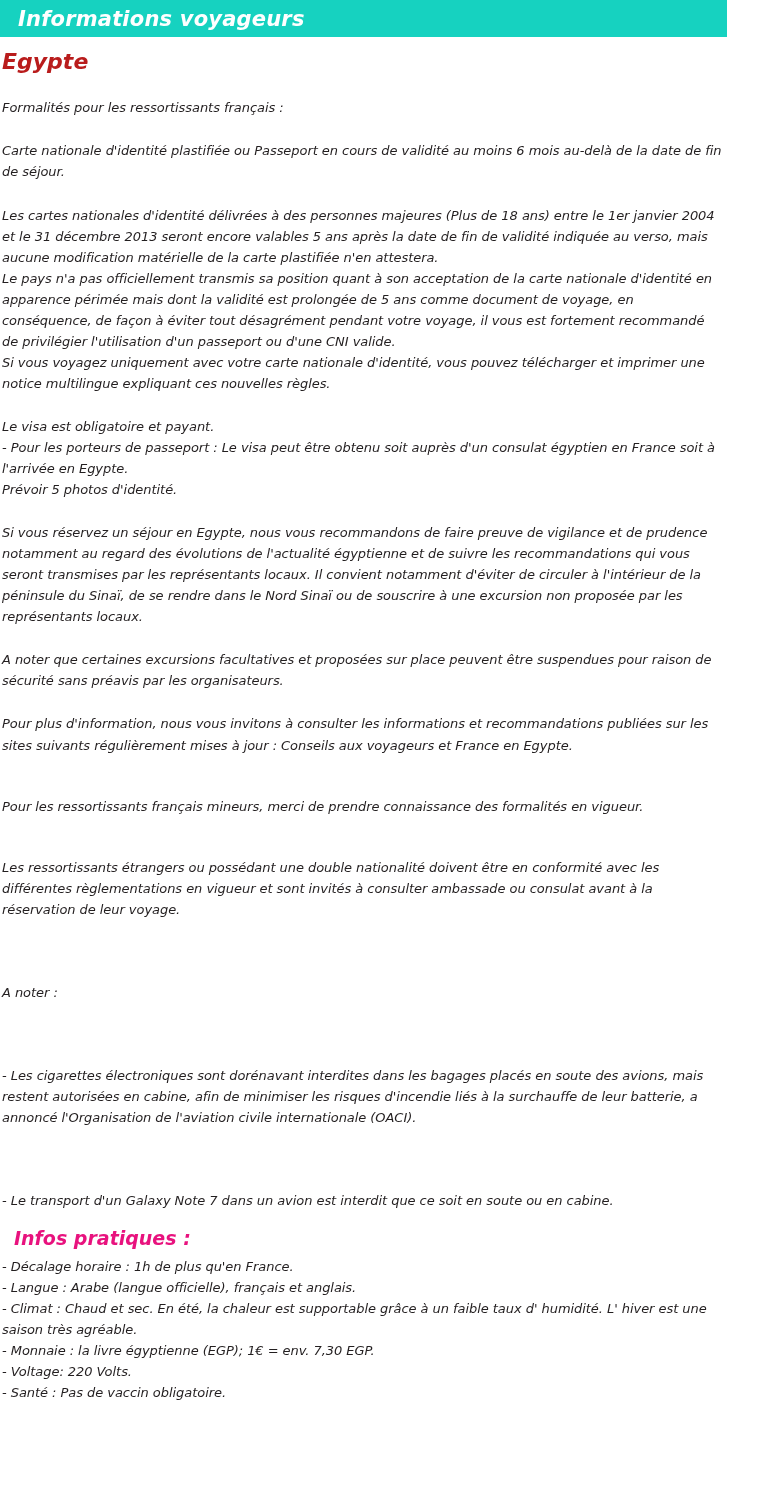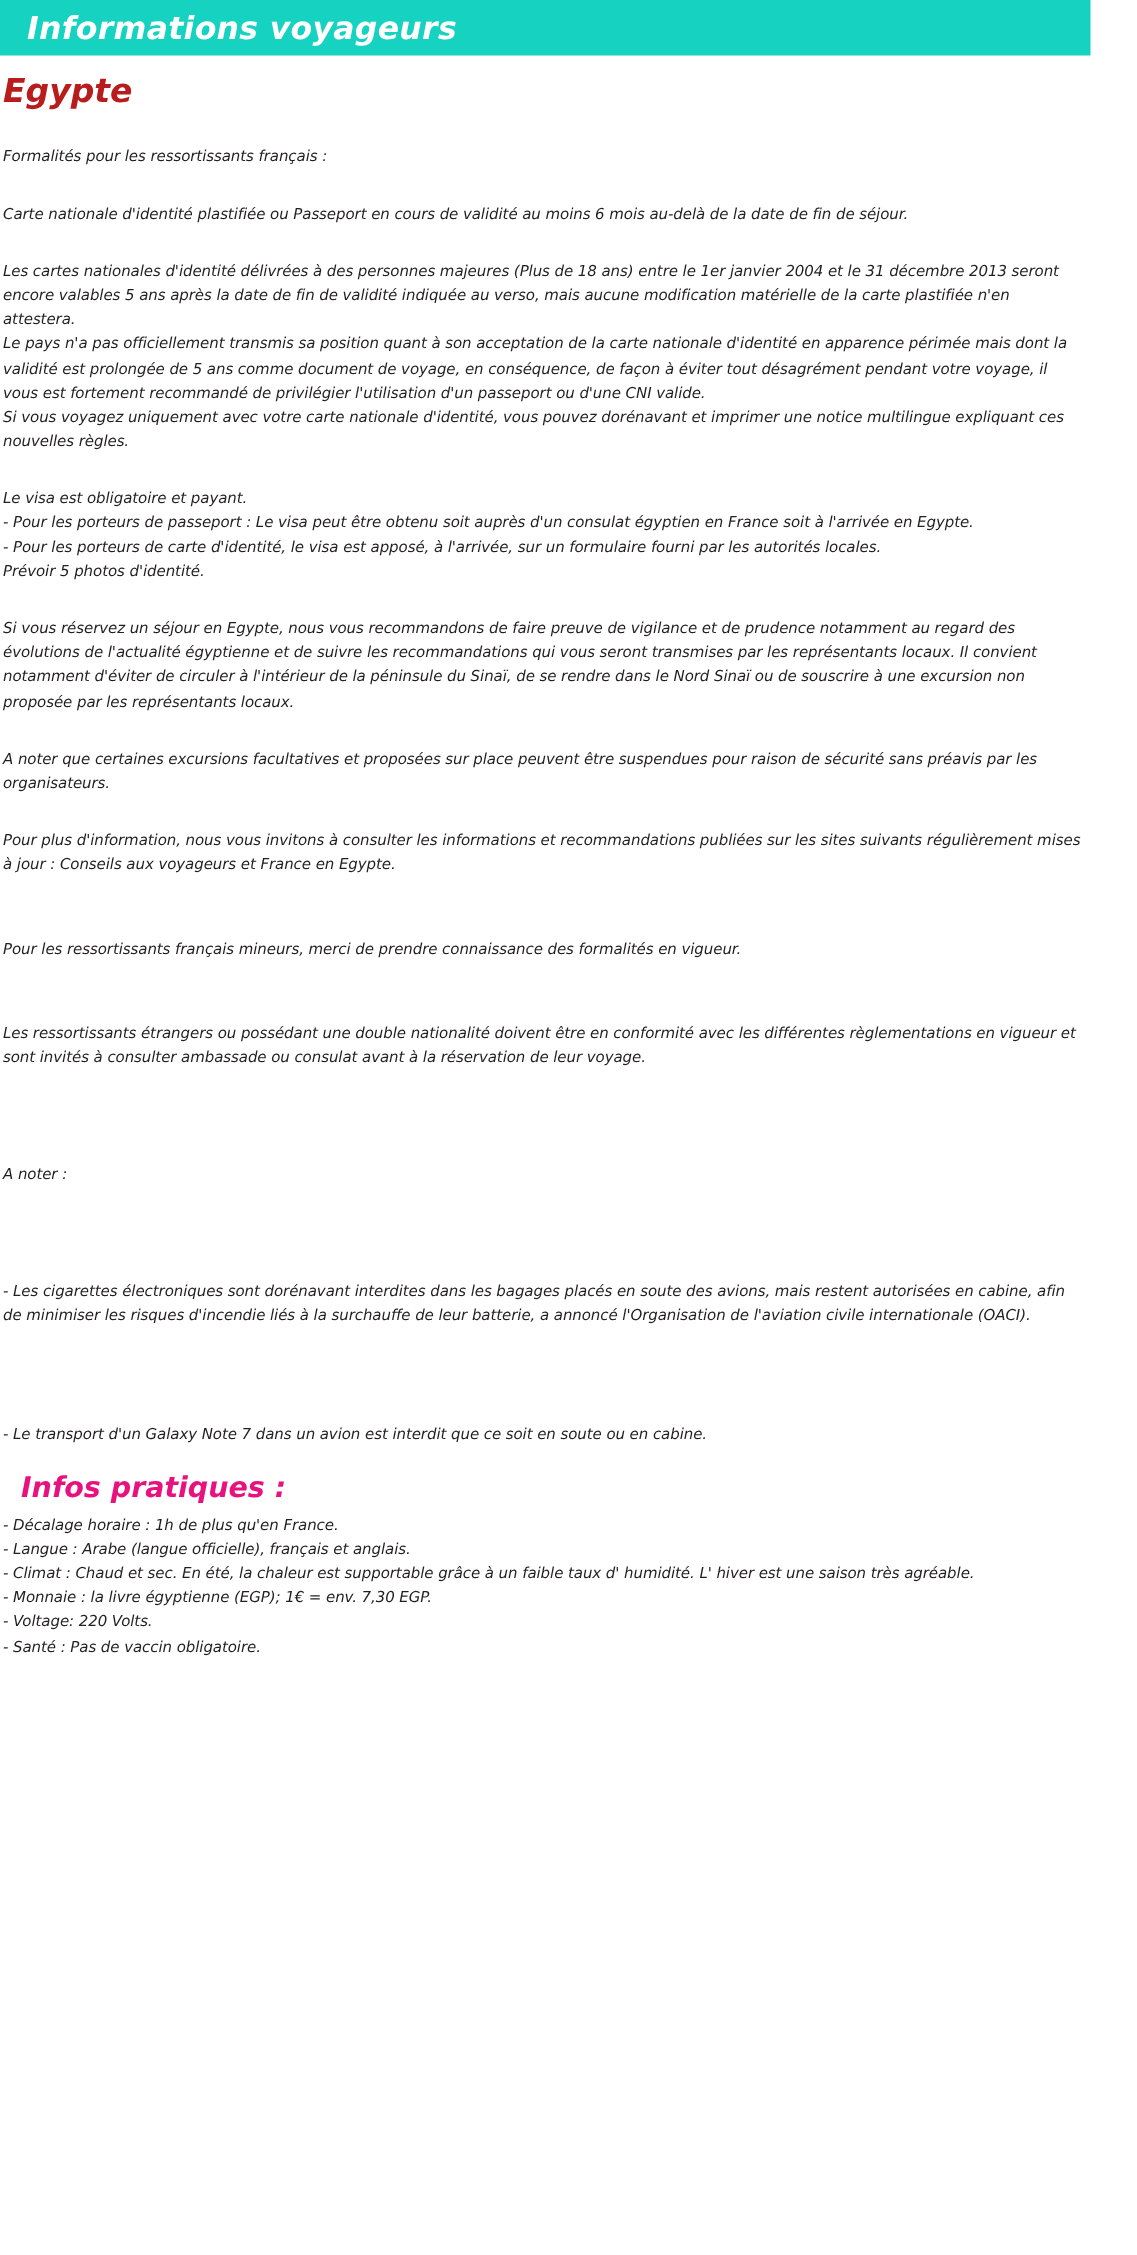--- a/index.html
+++ b/index.html
@@ -50,21 +50,21 @@
     font-family: "DejaVu Sans", "Liberation Sans", sans-serif;
     font-style: italic;
     font-weight: bold;
     font-size: 19px;
     margin: 16px 0 6px 12px;
     line-height: 1.2;
   }
   p.para {
     font-family: "DejaVu Sans", "Liberation Sans", sans-serif;
     font-style: italic;
-    font-size: 10px;
+    font-size: 13px;
     line-height: 1.62;
     color: #231f20;
     margin: 0;
     letter-spacing: -0.05px;
   }
   .gap-md { height: 22px; }
   .gap-lg { height: 40px; }
 </style>
 </head>
 <body>
@@ -81,26 +81,25 @@
 
     <div class="gap-md"></div>
     <p class="para">Formalités pour les ressortissants français :</p>
 
     <div class="gap-md"></div>
     <p class="para">Carte nationale d'identité plastifiée ou Passeport en cours de validité au moins 6 mois au-delà de la date de fin de séjour.</p>
 
     <div class="gap-md"></div>
     <p class="para">Les cartes nationales d'identité délivrées à des personnes majeures (Plus de 18 ans) entre le 1er janvier 2004 et le 31 décembre 2013 seront encore valables 5 ans après la date de fin de validité indiquée au verso, mais aucune modification matérielle de la carte plastifiée n'en attestera.</p>
     <p class="para">Le pays n'a pas officiellement transmis sa position quant à son acceptation de la carte nationale d'identité en apparence périmée mais dont la validité est prolongée de 5 ans comme document de voyage, en conséquence, de façon à éviter tout désagrément pendant votre voyage, il vous est fortement recommandé de privilégier l'utilisation d'un passeport ou d'une CNI valide.</p>
-    <p class="para">Si vous voyagez uniquement avec votre carte nationale d'identité, vous pouvez dorénavant et imprimer une notice multilingue expliquant ces nouvelles règles.</p>
+    <p class="para">Si vous voyagez uniquement avec votre carte nationale d'identité, vous pouvez télécharger et imprimer une notice multilingue expliquant ces nouvelles règles.</p>
 
     <div class="gap-md"></div>
     <p class="para">Le visa est obligatoire et payant.</p>
     <p class="para">- Pour les porteurs de passeport : Le visa peut être obtenu soit auprès d'un consulat égyptien en France soit à l'arrivée en Egypte.</p>
-    <p class="para">- Pour les porteurs de carte d'identité, le visa est apposé, à l'arrivée, sur un formulaire fourni par les autorités locales.</p>
     <p class="para">Prévoir 5 photos d'identité.</p>
 
     <div class="gap-md"></div>
     <p class="para">Si vous réservez un séjour en Egypte, nous vous recommandons de faire preuve de vigilance et de prudence notamment au regard des évolutions de l'actualité égyptienne et de suivre les recommandations qui vous seront transmises par les représentants locaux. Il convient notamment d'éviter de circuler à l'intérieur de la péninsule du Sinaï, de se rendre dans le Nord Sinaï ou de souscrire à une excursion non proposée par les représentants locaux.</p>
 
     <div class="gap-md"></div>
     <p class="para">A noter que certaines excursions facultatives et proposées sur place peuvent être suspendues pour raison de sécurité sans préavis par les organisateurs.</p>
 
     <div class="gap-md"></div>
     <p class="para">Pour plus d'information, nous vous invitons à consulter les informations et recommandations publiées sur les sites suivants  régulièrement mises à jour : Conseils aux voyageurs  et France en Egypte.</p>

